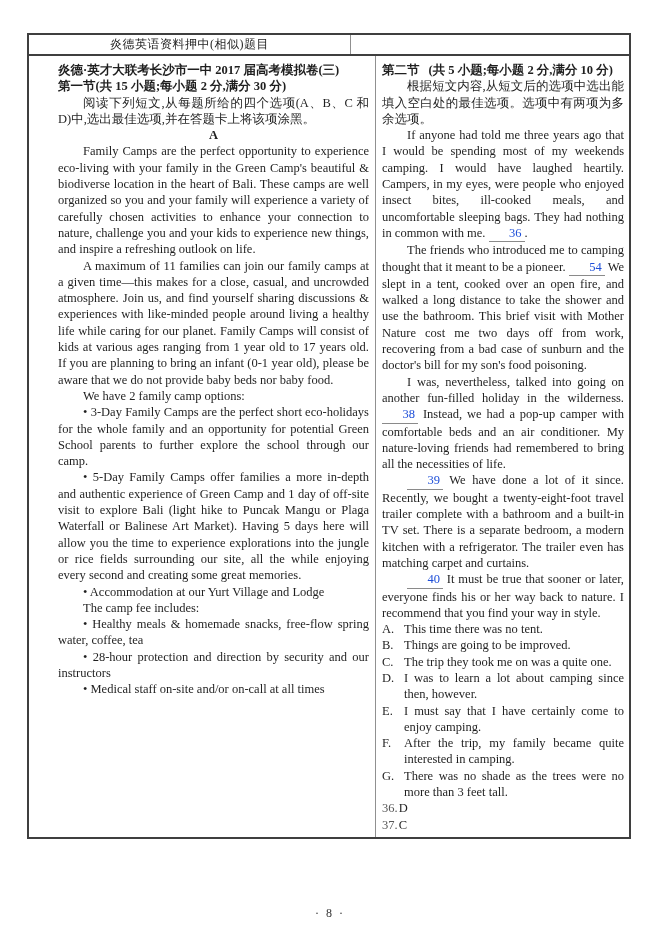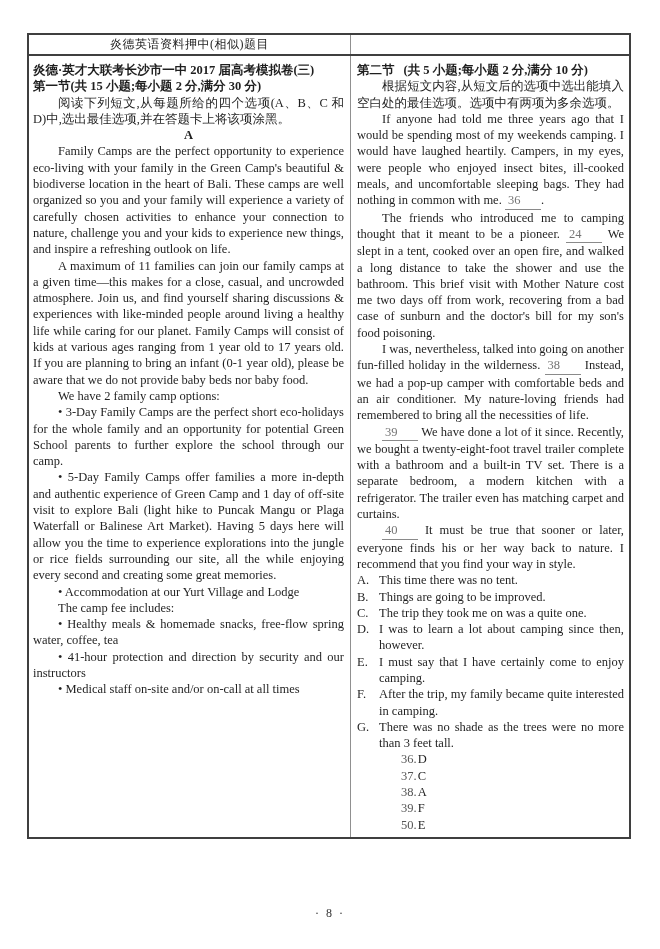--- a/index.html
+++ b/index.html
@@ -14,49 +14,49 @@
     border:2px solid #3f3f3f; display:flex; flex-direction:column;
     background:#fff;
   }
   .thead { flex:0 0 21px; display:flex; border-bottom:2px solid #3f3f3f; }
   .th {
     display:flex; align-items:center; justify-content:center;
     font-size:12px; letter-spacing:0.5px; color:#1f1f1f;
   }
   .th.left  { width:322px; border-right:1px solid #909090; }
   .th.right { flex:1; }
-  .tbody { flex:1; display:flex; min-height:0; }
+  .tbody { flex:1; display:flex; min-height:0;padding-left:25px; }
   .col {
     font-size:12.5px; line-height:16.3px; text-align:justify;
     overflow:hidden;
   }
   .col.left  { width:322px; border-right:1px solid #909090; padding:6px 6px 0 4px; }
   .col.right { flex:1; padding:6px 5px 0 6px; }
   .col p { margin:0; text-indent:2em; }
   .exam-title {
     font-weight:bold; font-size:12.5px; white-space:nowrap; overflow:hidden;
     text-align:left;
   }
   .section-line { text-align:left; }
   .section-label { font-weight:bold;margin-top:22px; }
   .section-info { font-weight:bold; }
   .col.right .section-info { margin-left:9px; font-weight:bold; }
   .passage-label { text-align:center; font-weight:bold; }
   .blank {
     display:inline-block; min-width:36px; padding:0 3px;
-    text-align:left; text-indent:0;
-    border-bottom:1px solid #8a8a8a; color:#737373;
+    text-align:right; text-indent:0;
+    border-bottom:1px solid #8a8a8a; color:#1d4ed8;
   }
   .options { margin-top:0; }
   .opt { display:flex; }
   .opt-label { flex:0 0 22px; }
   .opt-text { flex:1; text-align:justify; }
   .answers { margin-top:0; }
   .ans { display:flex; }
-  .ans-number { color:#555;margin-left:44px; }
+  .ans-number { color:#555; }
   .ans-choice { color:#1f1f1f; margin-left:1px; }
   .footer {
     position:absolute; left:0; right:0; top:906px;
     text-align:center; font-size:12px; color:#333; letter-spacing:2px;
   }
 </style>
 </head>
 <body>
 
 <div class="page">
@@ -76,31 +76,31 @@
         <p>阅读下列短文,从每题所给的四个选项(A、B、C 和 D)中,选出最佳选项,并在答题卡上将该项涂黑。</p>
         <div class="passage-label">A</div>
         <p>Family Camps are the perfect opportunity to experience eco-living with your family in the Green Camp's beautiful &amp; biodiverse location in the heart of Bali. These camps are well organized so you and your family will experience a variety of carefully chosen activities to enhance your connection to nature, challenge you and your kids to experience new things, and inspire a refreshing outlook on life.</p>
         <p>A maximum of 11 families can join our family camps at a given time—this makes for a close, casual, and uncrowded atmosphere. Join us, and find yourself sharing discussions &amp; experiences with like-minded people around living a healthy life while caring for our planet. Family Camps will consist of kids at various ages ranging from 1 year old to 17 years old. If you are planning to bring an infant (0-1 year old), please be aware that we do not provide baby beds nor baby food.</p>
         <p>We have 2 family camp options:</p>
         <p>• 3-Day Family Camps are the perfect short eco-holidays for the whole family and an opportunity for potential Green School parents to further explore the school through our camp.</p>
         <p>• 5-Day Family Camps offer families a more in-depth and authentic experience of Green Camp and 1 day of off-site visit to explore Bali (light hike to Puncak Mangu or Plaga Waterfall or Balinese Art Market). Having 5 days here will allow you the time to experience explorations into the jungle or rice fields surrounding our site, all the while enjoying every second and creating some great memories.</p>
         <p>• Accommodation at our Yurt Village and Lodge</p>
         <p>The camp fee includes:</p>
         <p>• Healthy meals &amp; homemade snacks, free-flow spring water, coffee, tea</p>
-        <p>• 41-hour protection and direction by security and our instructors</p>
+        <p>• 28-hour protection and direction by security and our instructors</p>
         <p>• Medical staff on-site and/or on-call at all times</p>
       </div>
 
       <div class="col right">
         <div class="section-line">
           <span class="section-label">第二节</span><span class="section-info">(共 5 小题;每小题 2 分,满分 10 分)</span>
         </div>
         <p>根据短文内容,从短文后的选项中选出能填入空白处的最佳选项。选项中有两项为多余选项。</p>
         <p>If anyone had told me three years ago that I would be spending most of my weekends camping. I would have laughed heartily. Campers, in my eyes, were people who enjoyed insect bites, ill-cooked meals, and uncomfortable sleeping bags. They had nothing in common with me. <span class="blank">36</span>.</p>
-        <p>The friends who introduced me to camping thought that it meant to be a pioneer. <span class="blank">24</span> We slept in a tent, cooked over an open fire, and walked a long distance to take the shower and use the bathroom. This brief visit with Mother Nature cost me two days off from work, recovering from a bad case of sunburn and the doctor's bill for my son's food poisoning.</p>
+        <p>The friends who introduced me to camping thought that it meant to be a pioneer. <span class="blank">54</span> We slept in a tent, cooked over an open fire, and walked a long distance to take the shower and use the bathroom. This brief visit with Mother Nature cost me two days off from work, recovering from a bad case of sunburn and the doctor's bill for my son's food poisoning.</p>
         <p>I was, nevertheless, talked into going on another fun-filled holiday in the wilderness. <span class="blank">38</span> Instead, we had a pop-up camper with comfortable beds and an air conditioner. My nature-loving friends had remembered to bring all the necessities of life.</p>
         <p><span class="blank">39</span> We have done a lot of it since. Recently, we bought a twenty-eight-foot travel trailer complete with a bathroom and a built-in TV set. There is a separate bedroom, a modern kitchen with a refrigerator. The trailer even has matching carpet and curtains.</p>
         <p><span class="blank">40</span> It must be true that sooner or later, everyone finds his or her way back to nature. I recommend that you find your way in style.</p>
 
         <div class="options">
           <div class="opt">
             <span class="opt-label">A.</span>
             <span class="opt-text">This time there was no tent.</span>
           </div>
           <div class="opt">

